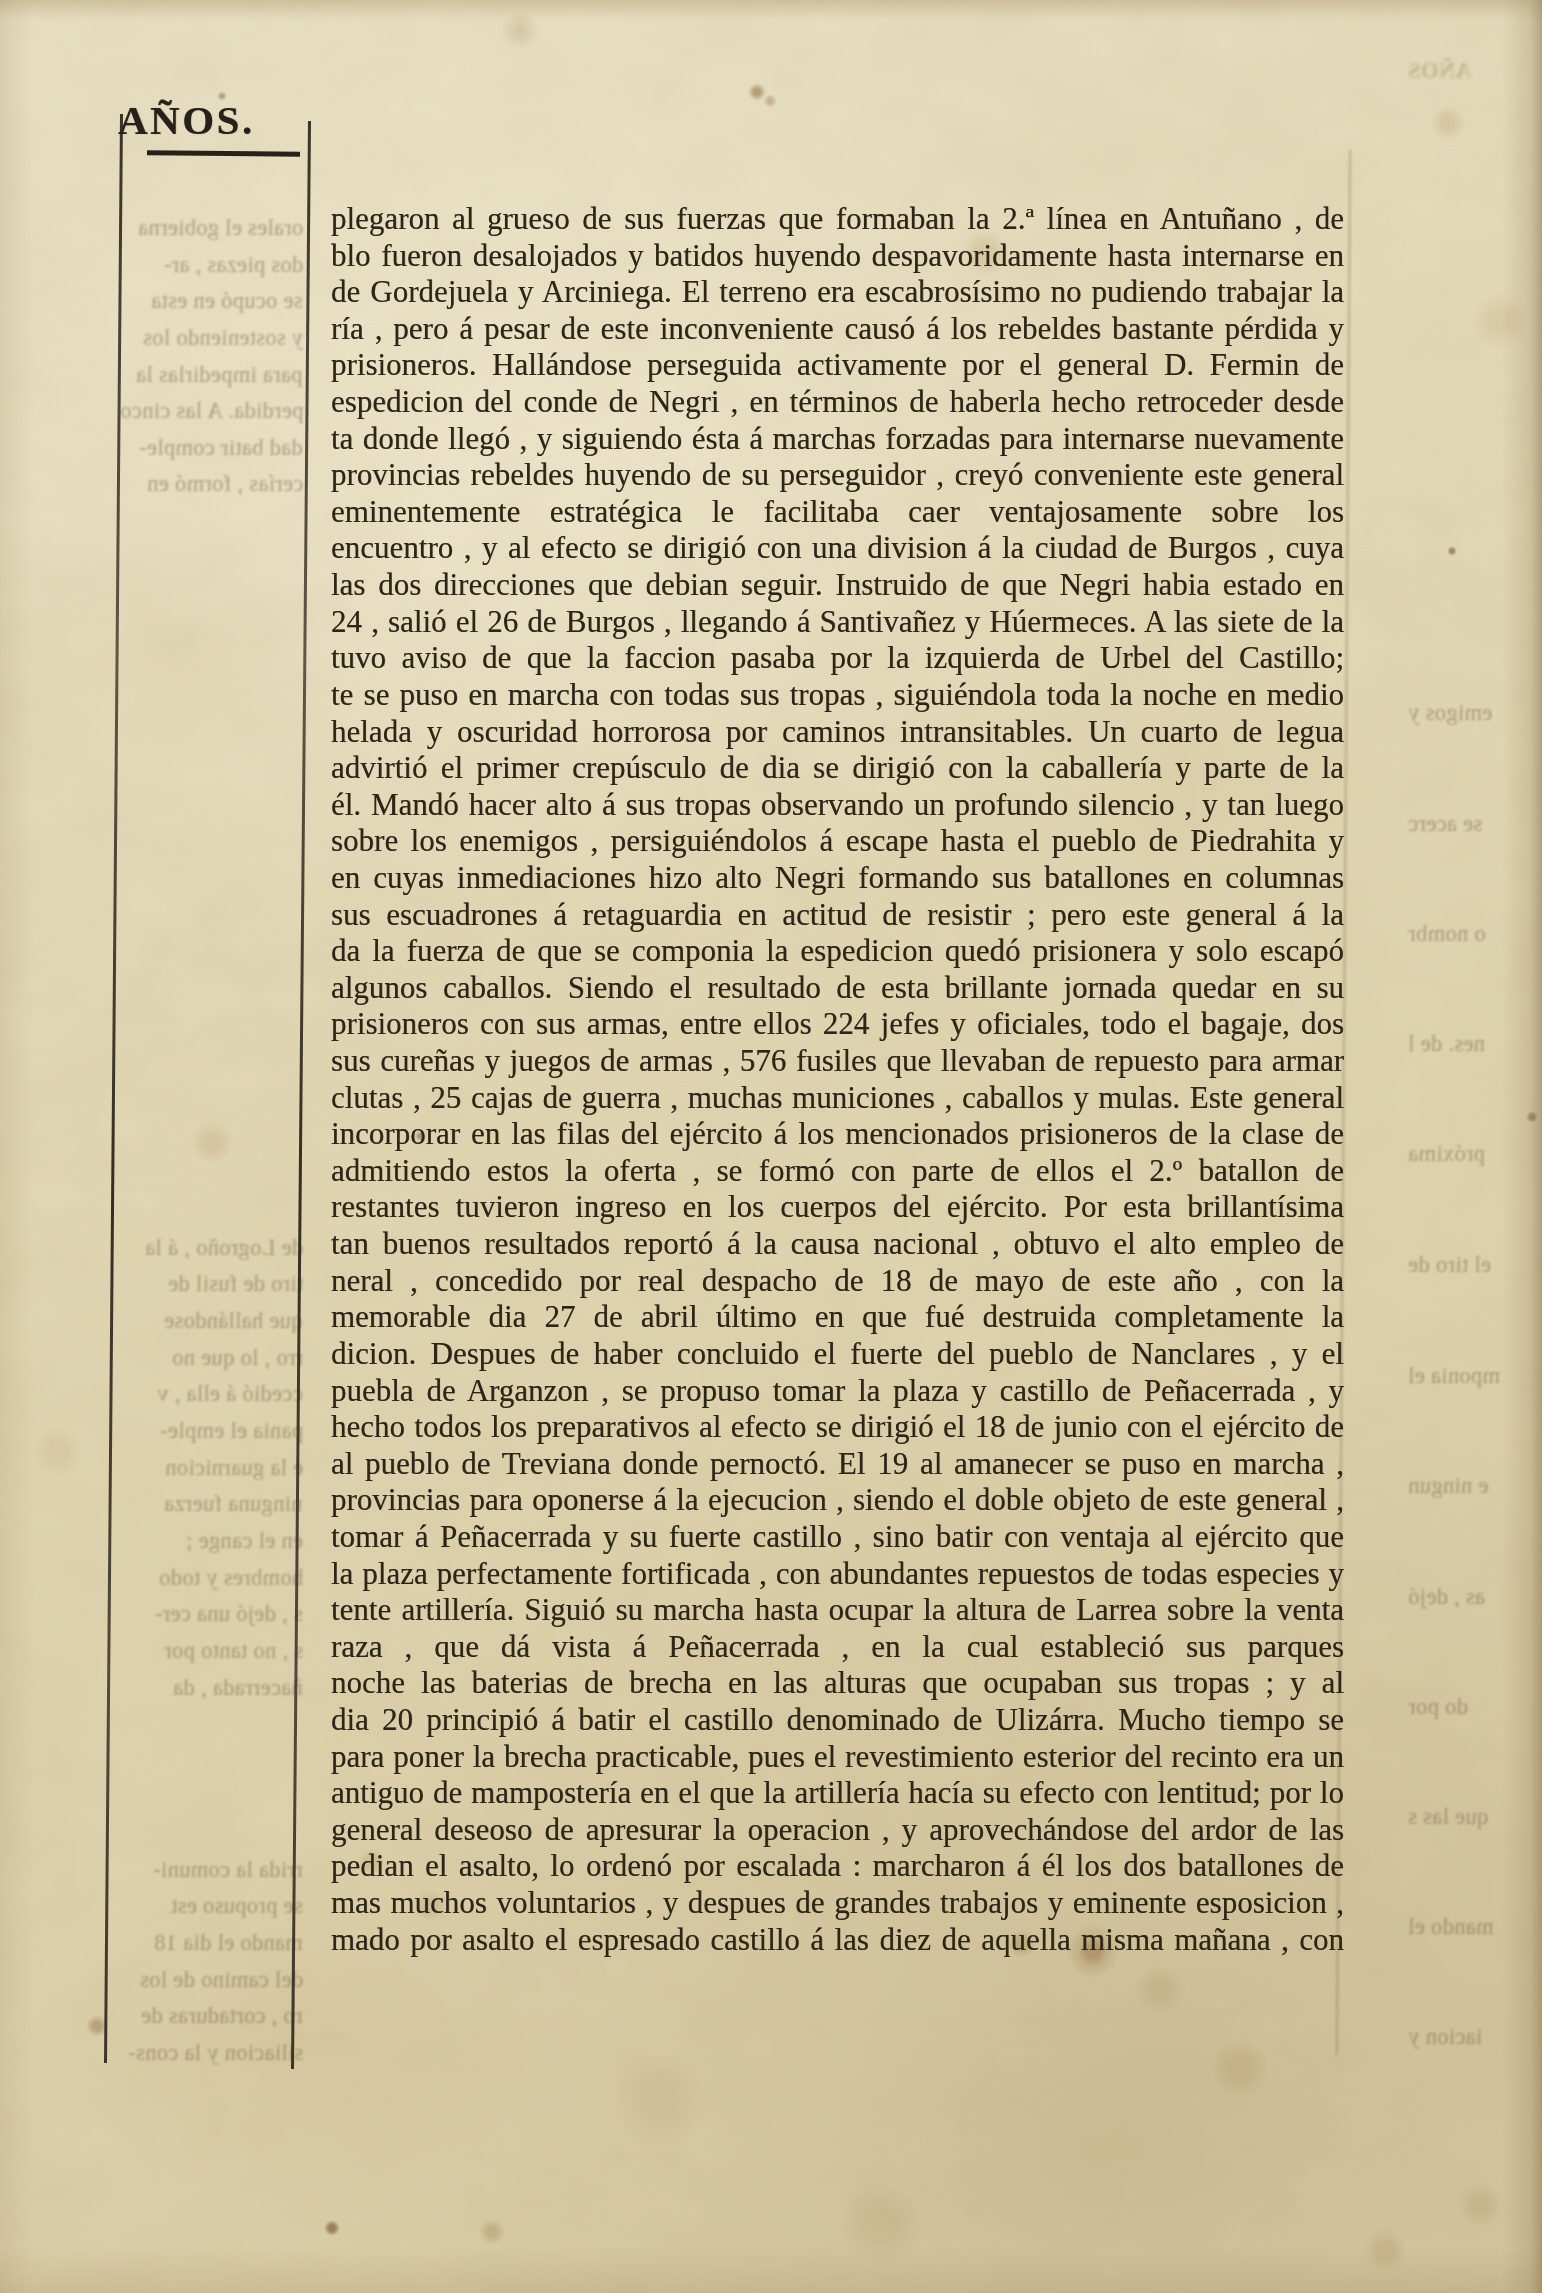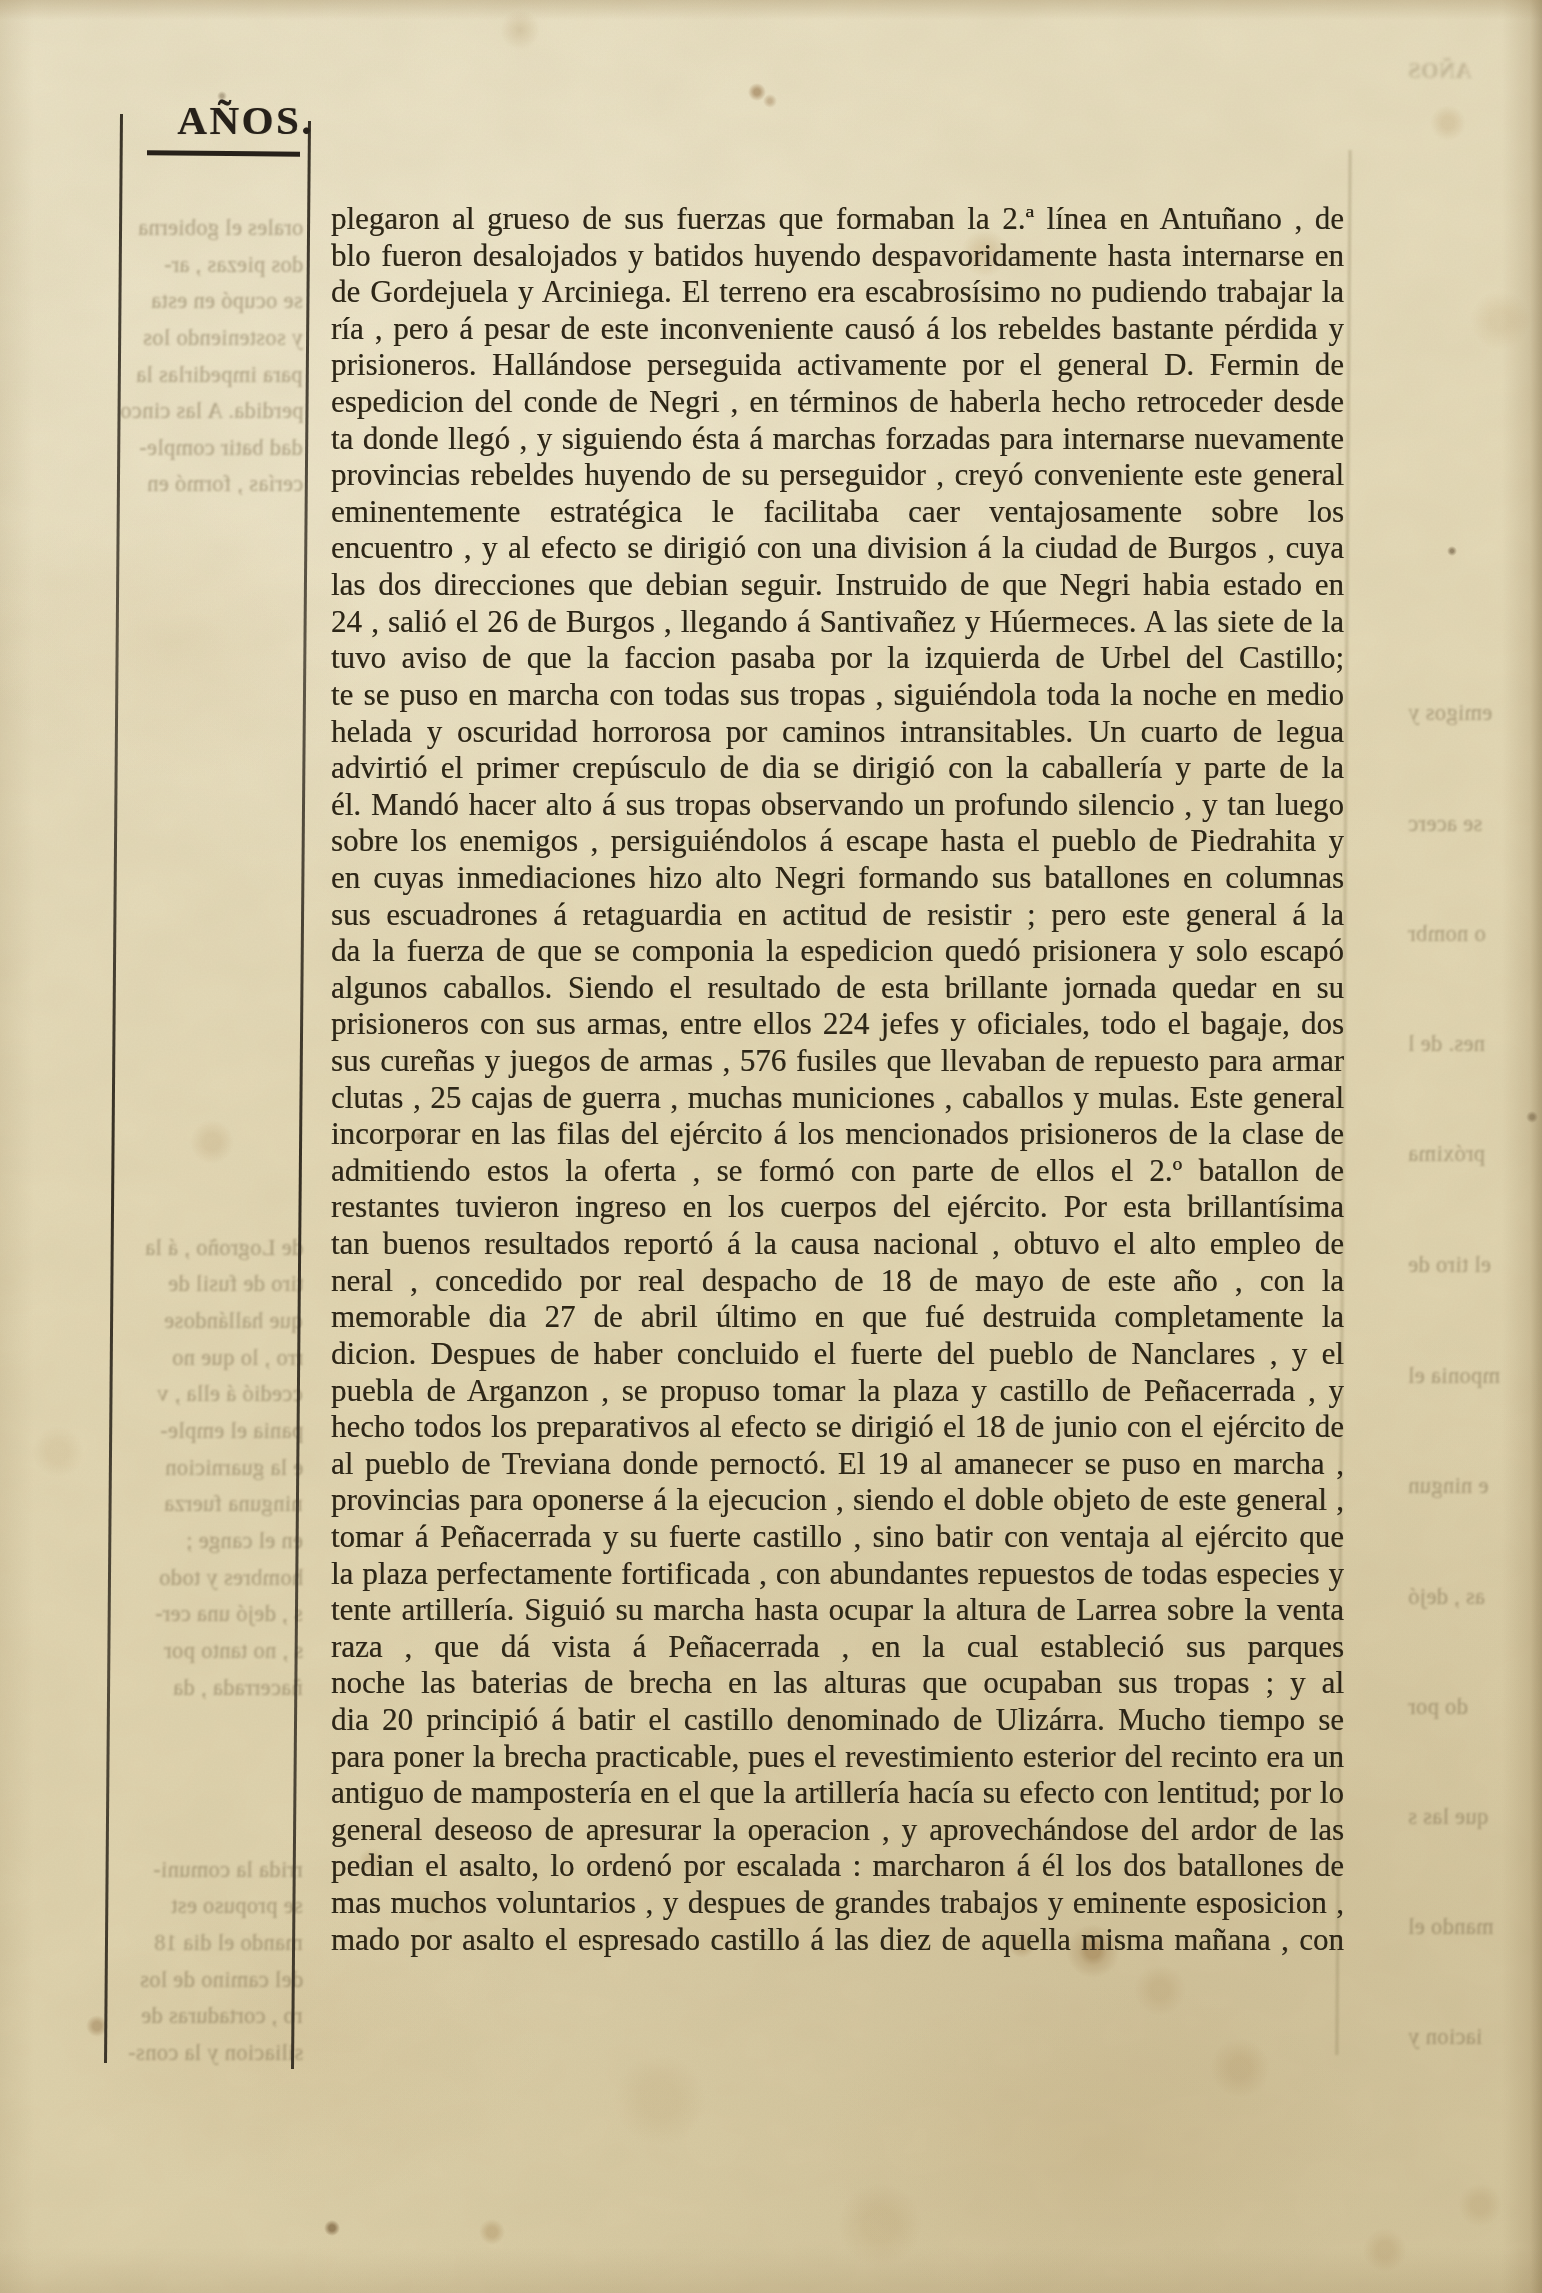--- a/index.html
+++ b/index.html
@@ -49,21 +49,21 @@
       radial-gradient(ellipse 400px 240px at 1100px 2150px,rgba(170,135,80,0.12), rgba(170,135,80,0) 70%),
       radial-gradient(ellipse 350px 220px at 300px 2050px, rgba(170,135,80,0.10), rgba(170,135,80,0) 70%);
   }
   .rule{position:absolute;width:2.6px;background:linear-gradient(to bottom,
         rgba(43,37,27,0.92), rgba(43,37,27,0.72) 28%, rgba(43,37,27,0.95) 55%,
         rgba(43,37,27,0.78) 80%, rgba(43,37,27,0.9));transform-origin:top left;}
   .rule-left {left:120px;top:114px;height:1949px;transform:rotate(0.47deg);}
   .rule-right{left:308px;top:121px;height:1948px;transform:rotate(0.50deg);}
   .ghost-rule{position:absolute;left:1342px;top:150px;width:2.5px;height:1905px;
         background:rgba(125,110,75,0.28);filter:blur(1.2px);transform:rotate(0.4deg);}
-  .header{position:absolute;left:118px;top:96px;width:196px;text-align:right;
+  .header{position:absolute;left:118px;top:96px;width:196px;text-align:left;
         font-weight:bold;font-size:41px;letter-spacing:2.5px;color:#27211a;
         text-shadow:0.4px 0.4px 0.7px rgba(39,33,26,0.5);}
   .header-underline{position:absolute;left:147px;top:151px;width:153px;height:4.6px;
         background:#27211a;transform:rotate(0.5deg);}
   .text-column{position:absolute;left:331px;top:201px;width:1013px;filter:blur(0.2px);}
   .text-line{
         height:36.62px;line-height:36.62px;overflow:hidden;
         text-align:justify;text-align-last:justify;
         font-size:31px;color:#2d2617;word-spacing:1px;
         text-shadow:0.35px 0.35px 0.55px rgba(46,39,23,0.55);}

